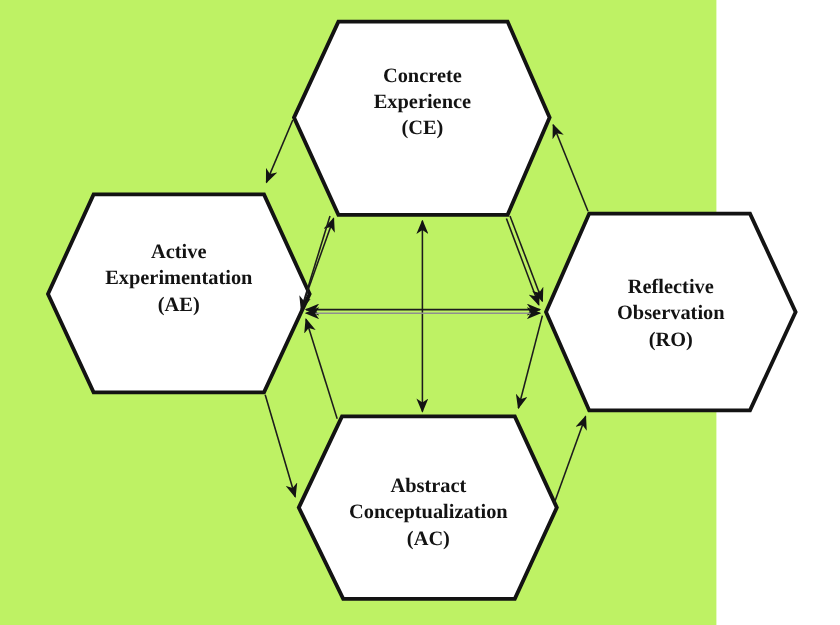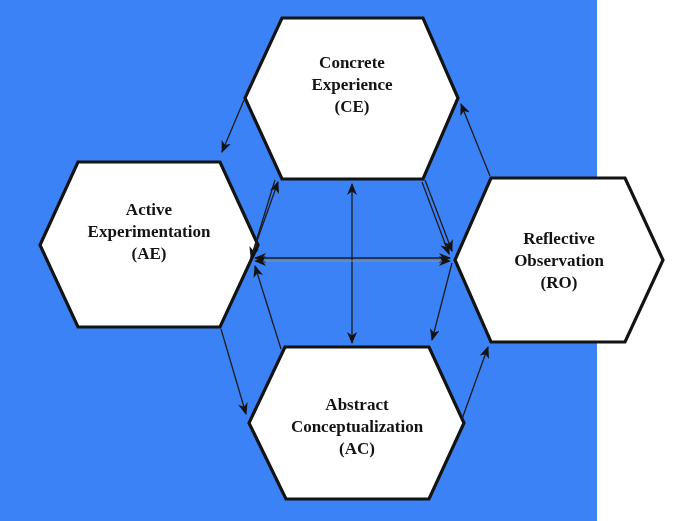--- a/index.html
+++ b/index.html
@@ -4,21 +4,21 @@
 <style>
   html, body {
     margin: 0;
     padding: 0;
     background: #ffffff;
   }
   .stage {
     position: relative;
     width: 597px;
     height: 521px;
-    background: #3b82f6;
+    background: #bef264;
     font-family: "Liberation Serif", serif;
   }
   svg { display: block; }
   .hex {
     fill: #ffffff;
     stroke: #131313;
     stroke-width: 3.2;
     stroke-linejoin: miter;
   }
   .arrow {

